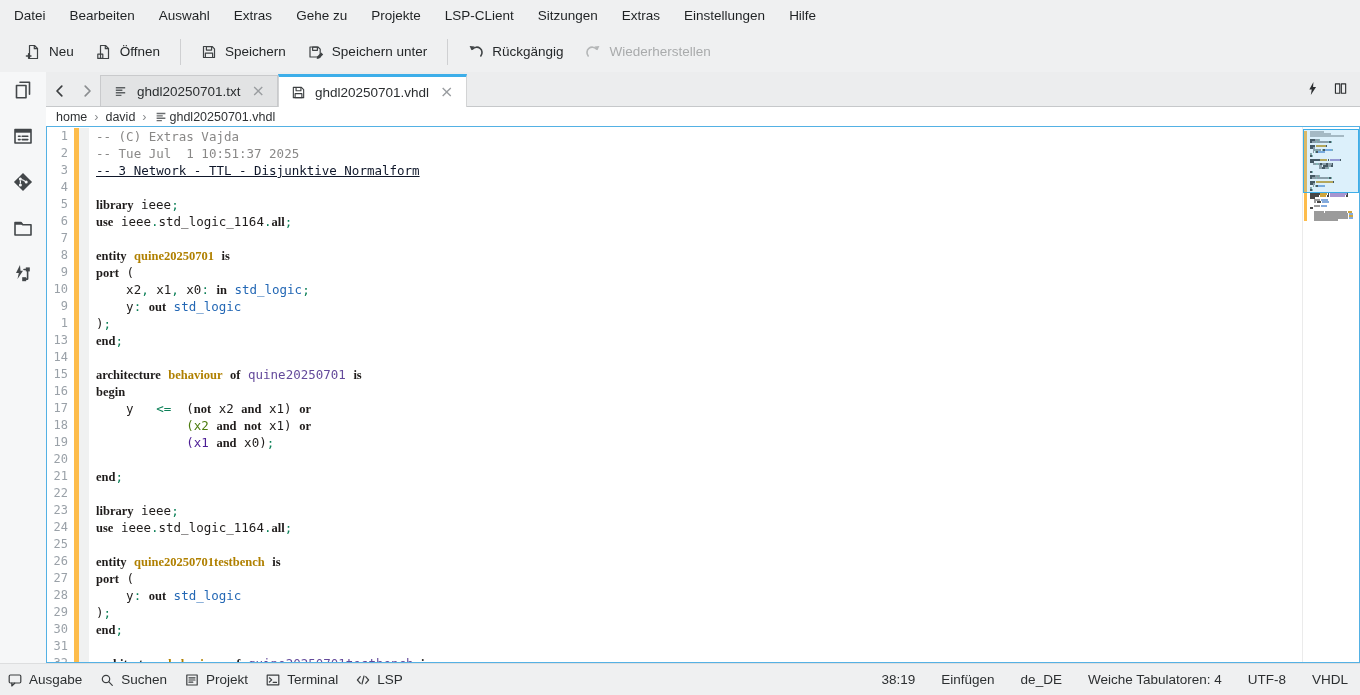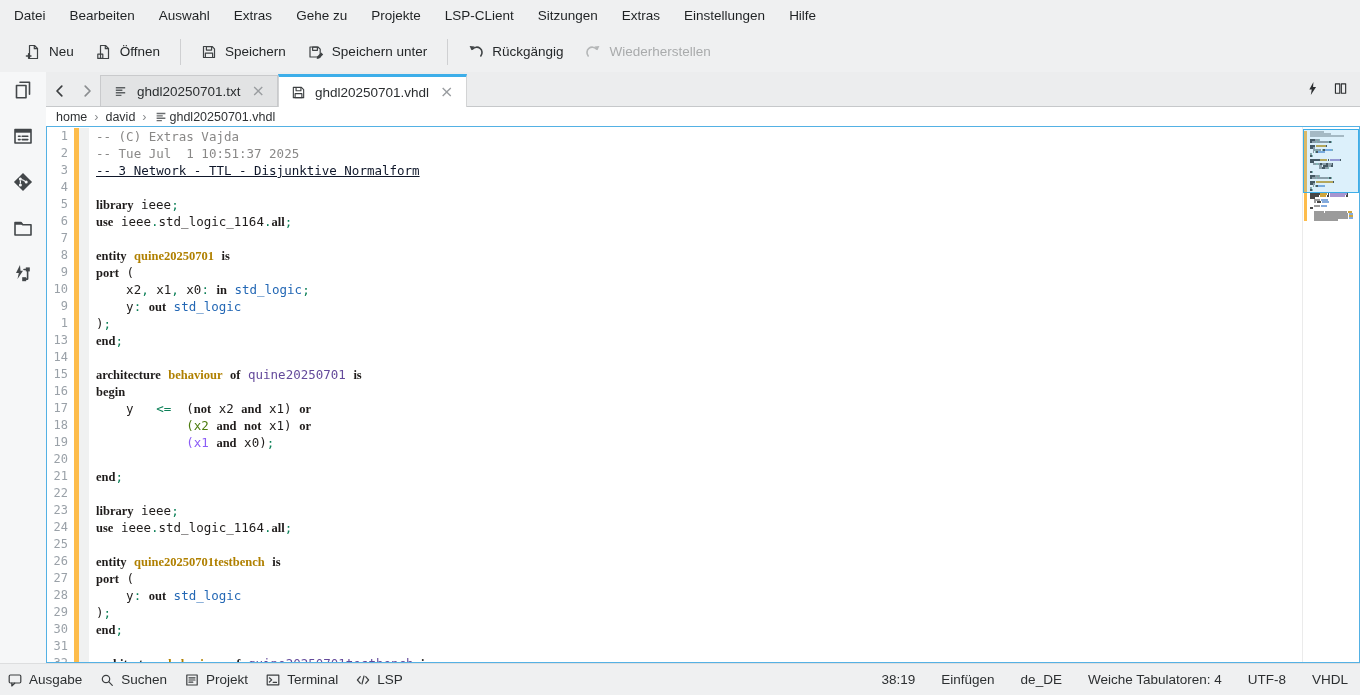--- a/index.html
+++ b/index.html
@@ -385,21 +385,21 @@
           <div class="code-row">
             <span class="ln">18</span>
             <span class="mod"></span>
             <span class="fold"></span>
             <pre class="ct"><span style="color: #4d7c0f;">            (x2 </span><b style="color: rgb(31, 28, 27);">and</b><span style="color: rgb(31, 28, 27);"> </span><b style="color: rgb(31, 28, 27);">not</b><span style="color: rgb(31, 28, 27);"> x1) </span><b style="color: rgb(31, 28, 27);">or</b></pre>
           </div>
           <div class="code-row">
             <span class="ln">19</span>
             <span class="mod"></span>
             <span class="fold"></span>
-            <pre class="ct"><span style="color: #8b5cf6;">            (x1 </span><b style="color: rgb(31, 28, 27);">and</b><span style="color: rgb(31, 28, 27);"> x0)</span><span style="color: rgb(13, 128, 88);">;</span></pre>
+            <pre class="ct"><span style="color: #4c1d95;">            (x1 </span><b style="color: rgb(31, 28, 27);">and</b><span style="color: rgb(31, 28, 27);"> x0)</span><span style="color: rgb(13, 128, 88);">;</span></pre>
           </div>
           <div class="code-row">
             <span class="ln">20</span>
             <span class="mod"></span>
             <span class="fold"></span>
             <pre class="ct"></pre>
           </div>
           <div class="code-row">
             <span class="ln">21</span>
             <span class="mod"></span>

